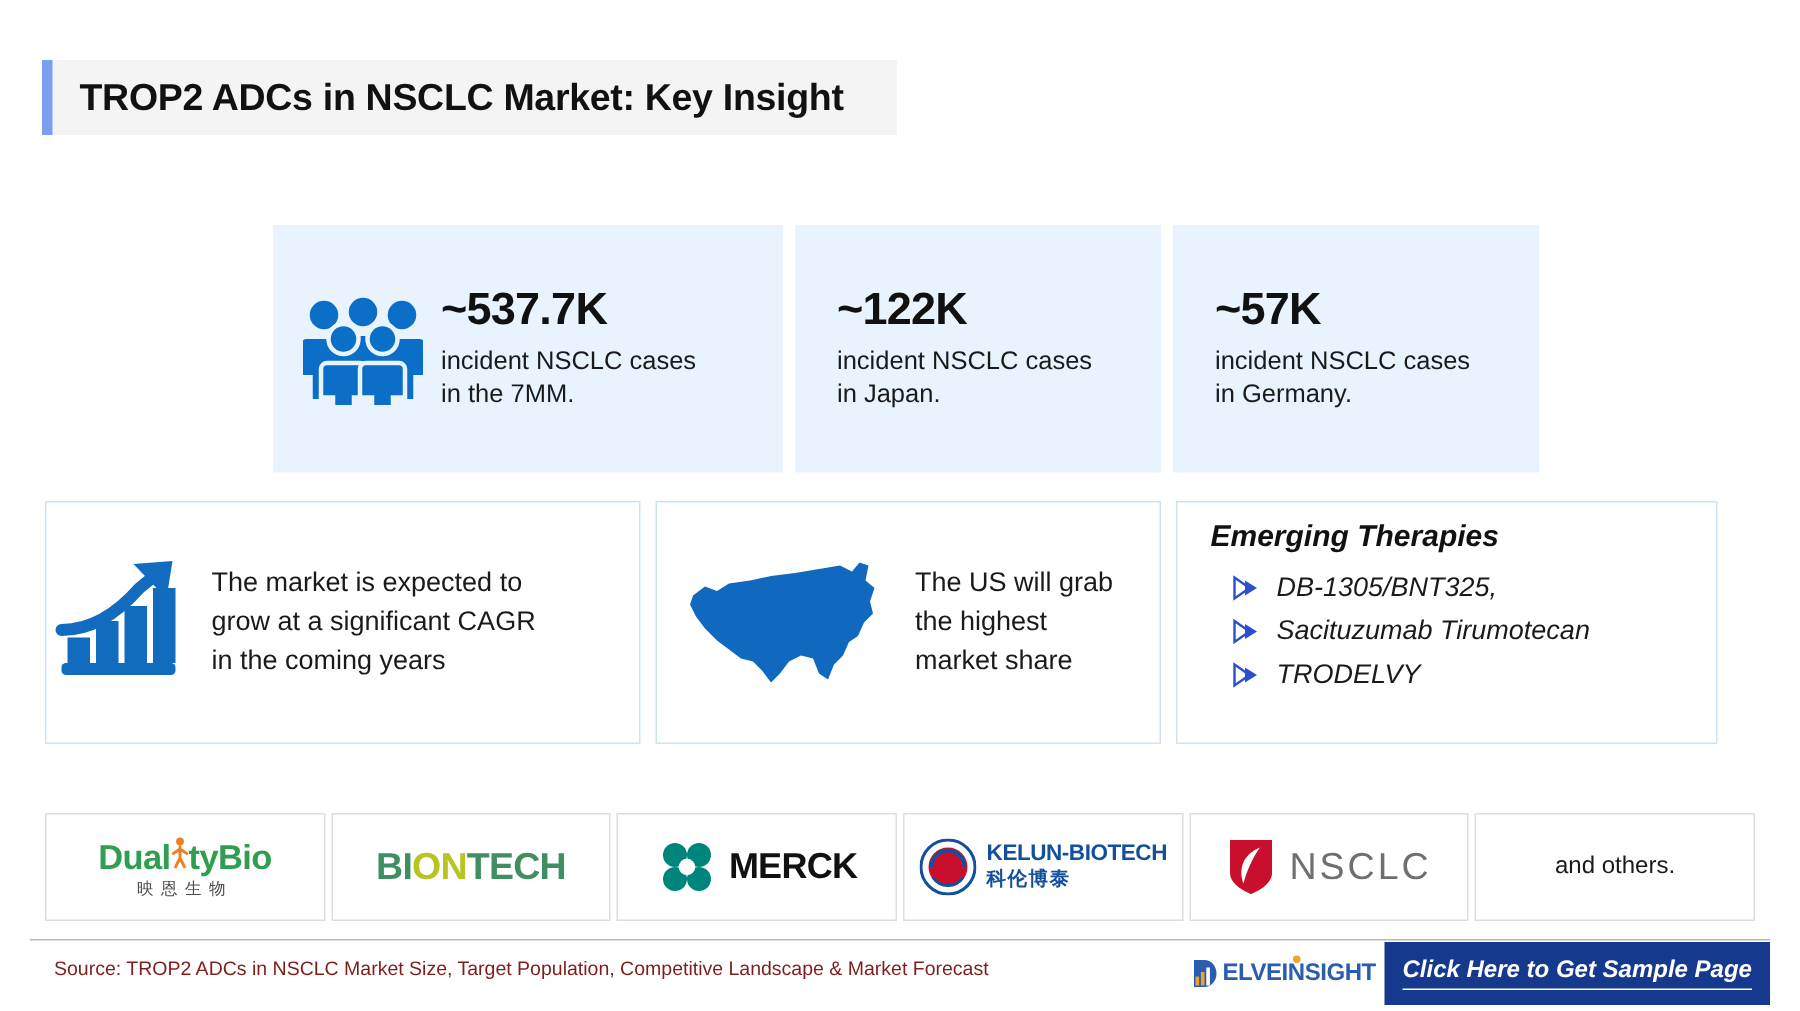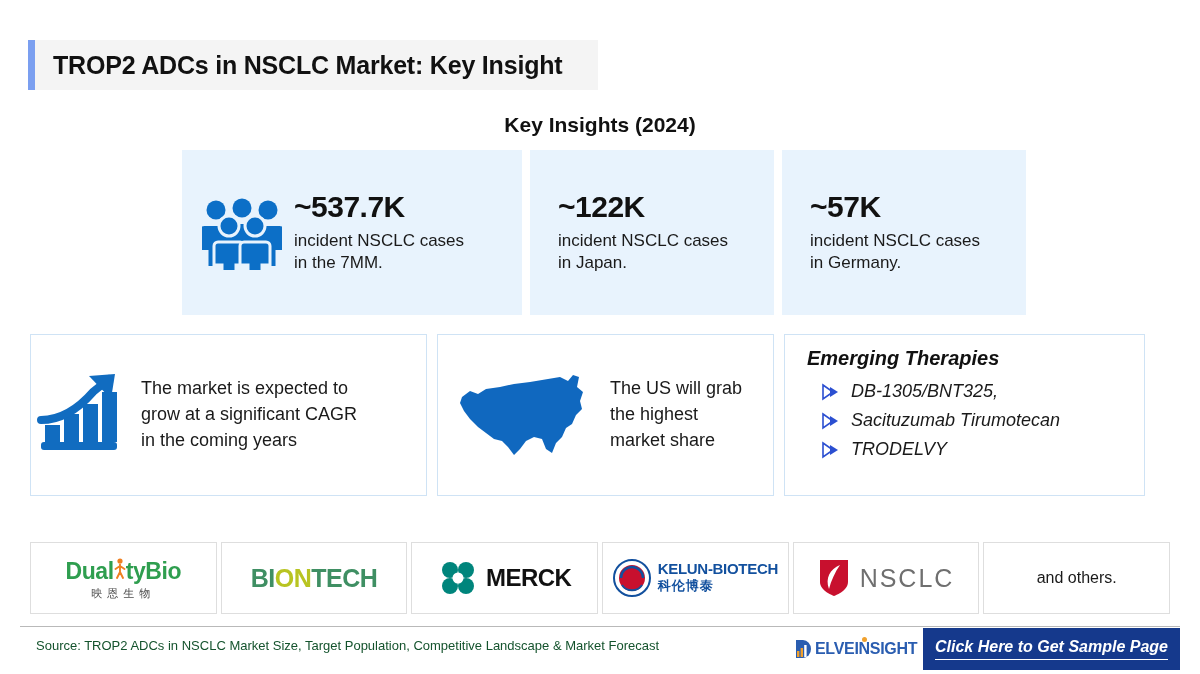--- a/index.html
+++ b/index.html
@@ -109,21 +109,21 @@
   .kelun-en { font-size: 15px; font-weight: bold; color: #12509e; letter-spacing: -0.3px; line-height: 1.1; }
   .kelun-cn { font-size: 13px; font-weight: bold; color: #12509e; letter-spacing: 1px; }
   
   .gilead-wrap { display: flex; align-items: center; gap: 10px; }
   .gilead-text { font-size: 25px; color: #6f6f6f; letter-spacing: 2px; }
 
   
   .footer-divider { position: absolute; left: 20px; top: 626px; width: 1160px; height: 1px; background: #b9b9b9; }
   .footer-source {
     position: absolute; left: 36px; top: 638px;
-    font-size: 13px; color: #14532d;
+    font-size: 13px; color: #7f1d1d;
   }
   .delve-logo {
     position: absolute; left: 793px; top: 638px;
     display: flex; align-items: center; gap: 2px;
   }
   .delve-text { font-size: 16px; font-weight: bold; color: #2a5db0; letter-spacing: -0.3px; position: relative; }
   .delve-dot { position: absolute; width: 5px; height: 5px; border-radius: 50%; background: #f0a12e; left: 47px; top: -3px; }
   .cta-button {
     position: absolute; left: 923px; top: 628px;
     width: 257px; height: 42px;
@@ -138,21 +138,20 @@
 </head>
 <body>
 
 <div class="page">
 
   <div class="title-bar">
     <div class="title-accent"></div>
     <div class="title-text">TROP2 ADCs in NSCLC Market: Key Insight</div>
   </div>
 
-  <div class="section-heading" id="key-insights-heading">Key Insights (2024)</div>
 
   <div class="stats-row">
 
     <div class="stat-card wide">
       <div class="stat-icon">
         <svg width="80" height="74" viewBox="0 0 80 74" aria-hidden="true">
           <g fill="#0c6fc7">
             <circle cx="14" cy="14" r="9.5"></circle>
             <path d="M2.5 30h23a4 4 0 0 1 4 4v20h-8v16h-15V54h-8V34a4 4 0 0 1 4-4z"></path>
             <circle cx="40" cy="12" r="9.5"></circle>

